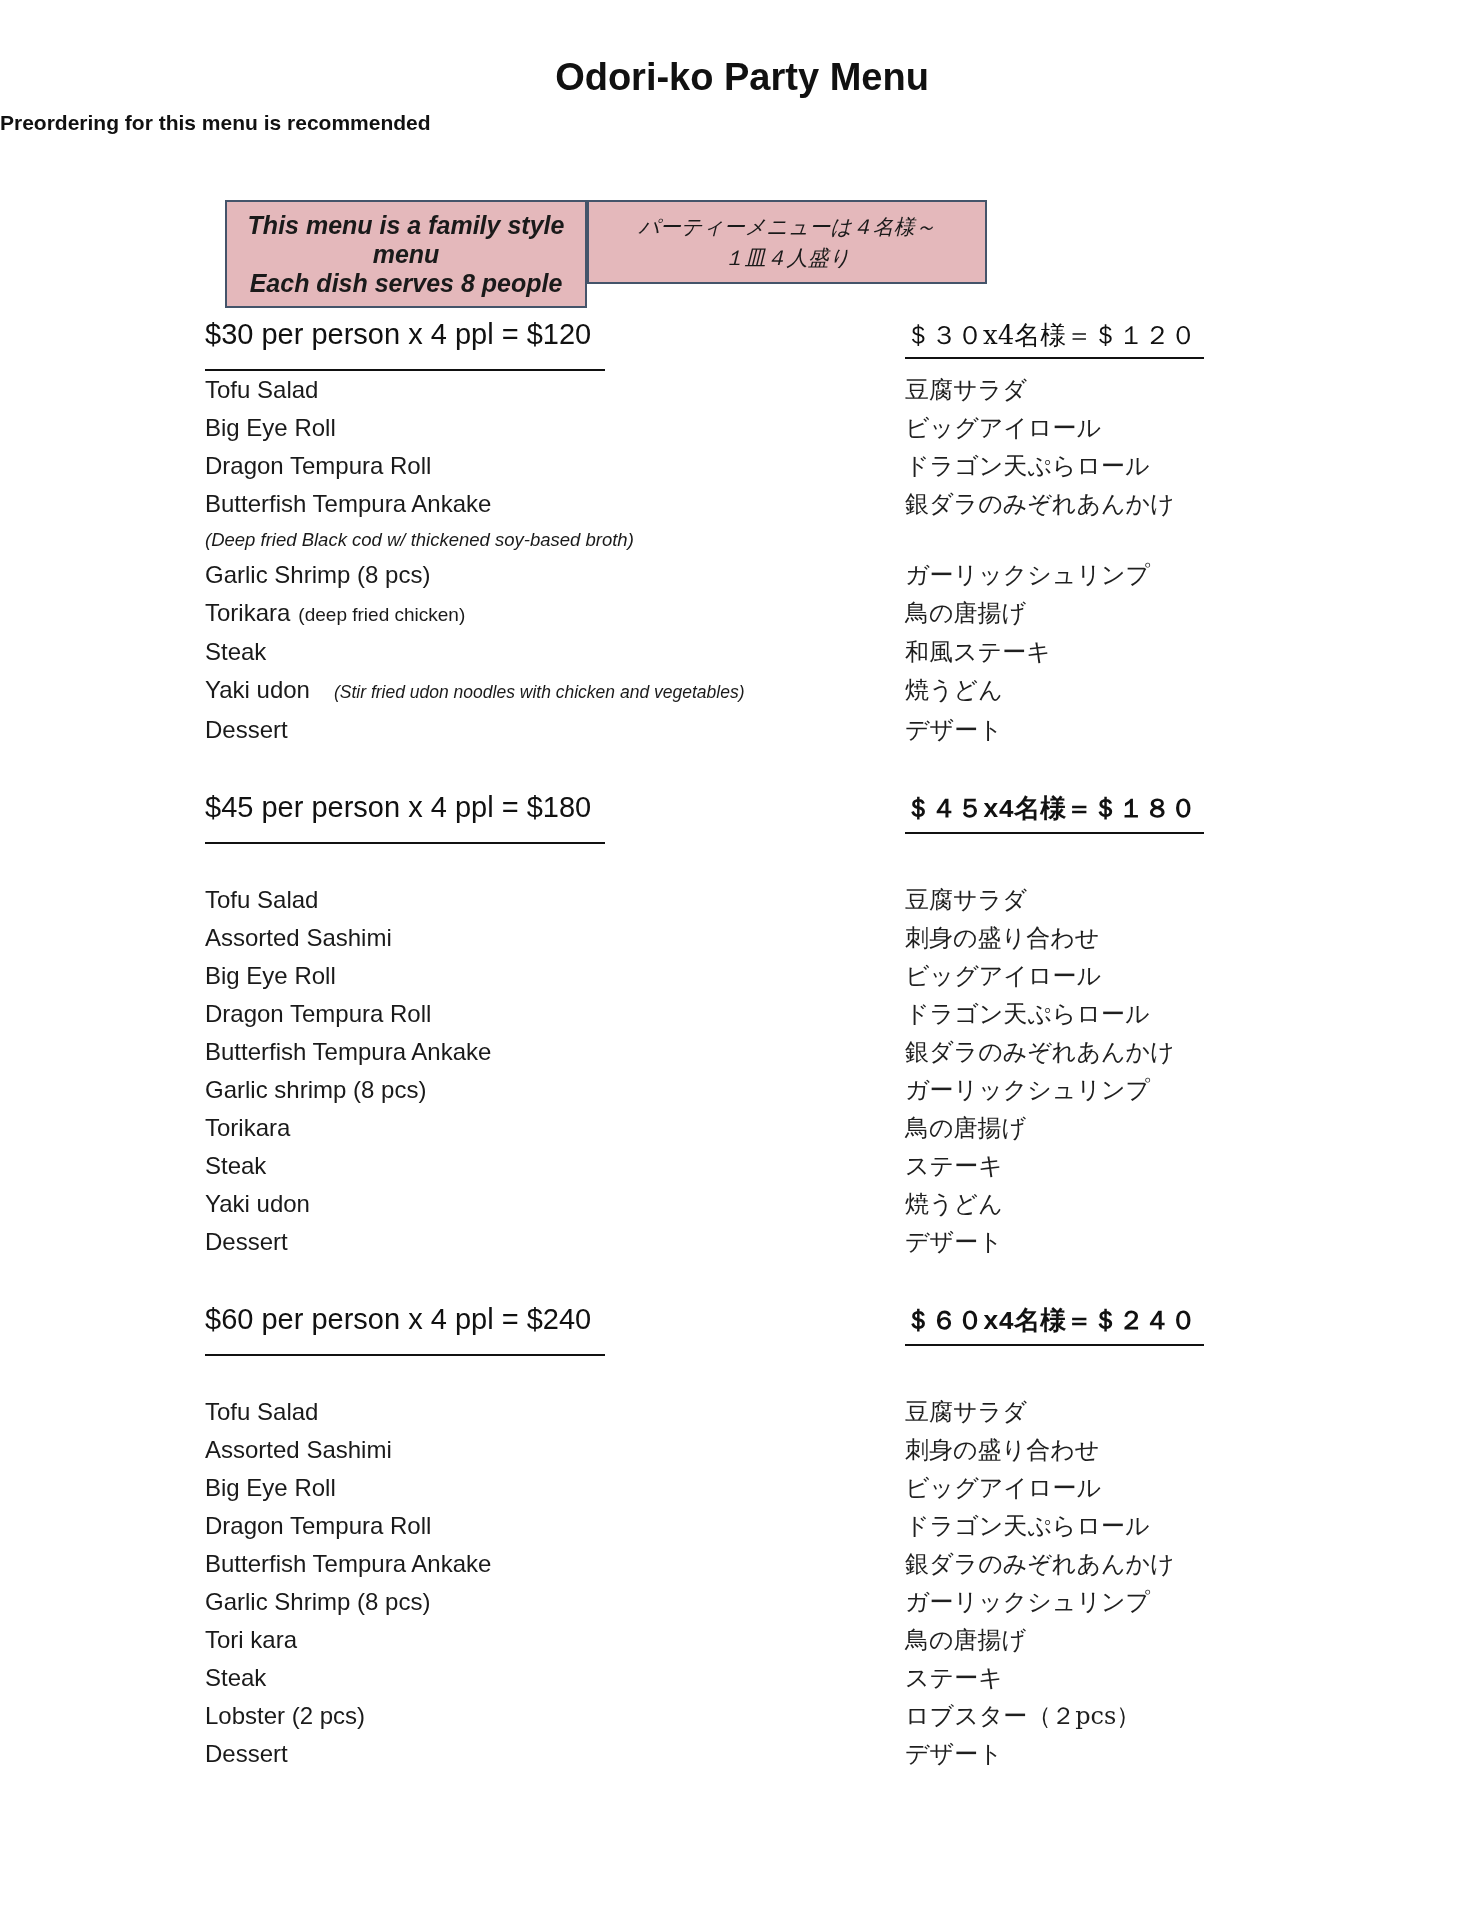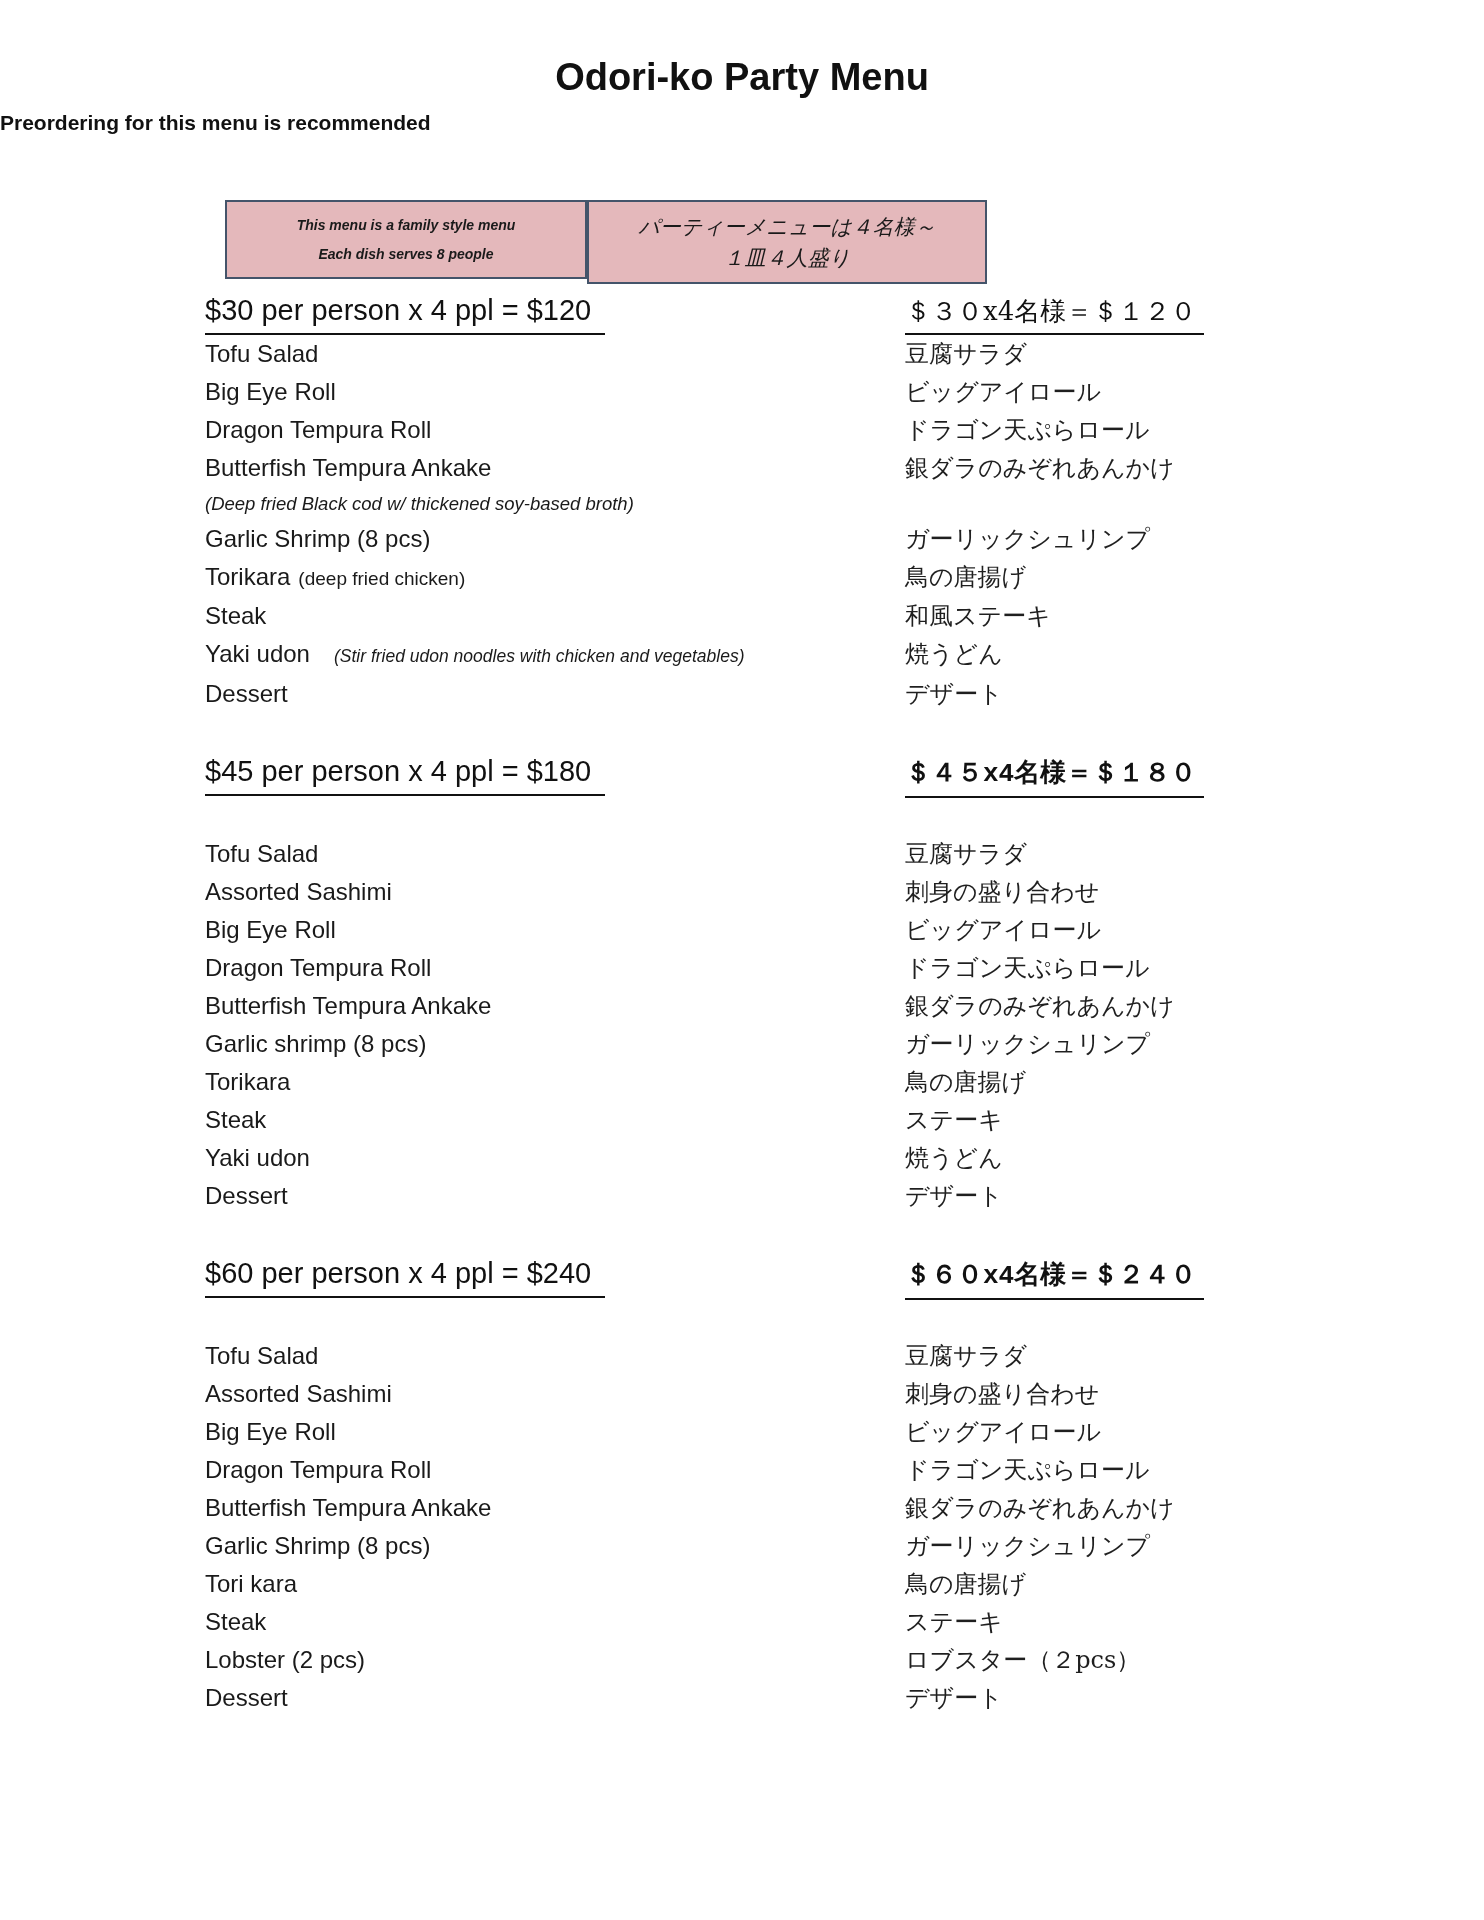--- a/index.html
+++ b/index.html
@@ -26,21 +26,21 @@
   }
   .notice-box{
     background:#e4b8bb;
     border:2px solid #44546a;
     box-sizing:border-box;
     text-align:center;
   }
   .notice-box.en{
     width:362px;min-height:77px;
     padding:9px 6px 8px 6px;
-    font-size:14px;line-height:29px;
+    font-size:25px;line-height:29px;
     font-weight:bold;font-style:italic;
   }
   .notice-box.ja{
     width:400px;min-height:82px;
     padding:10px 6px 8px 6px;
     font-family:"DejaVu Serif",serif;
     font-size:21px;line-height:31px;
     font-style:italic;
   }
   .sections{padding-left:205px;margin-top:6px;}
@@ -49,21 +49,21 @@
   .row{
     display:grid;
     grid-template-columns:700px auto;
     align-items:baseline;
   }
   .heading-row{min-height:44px;line-height:44px;}
   .heading-en{
     display:inline-block;
     font-size:29px;color:#111;
     border-bottom:2px solid #111;
-    padding:0 14px 3px 0;
+    padding:0 14px 15px 0;
     line-height:40px;
     justify-self:start;
   }
   .heading-ja{
     display:inline-block;
     font-family:"DejaVu Serif",serif;
     font-size:26px;color:#111;
     border-bottom:2px solid #111;
     padding:0 8px 2px 0;
     line-height:40px;

